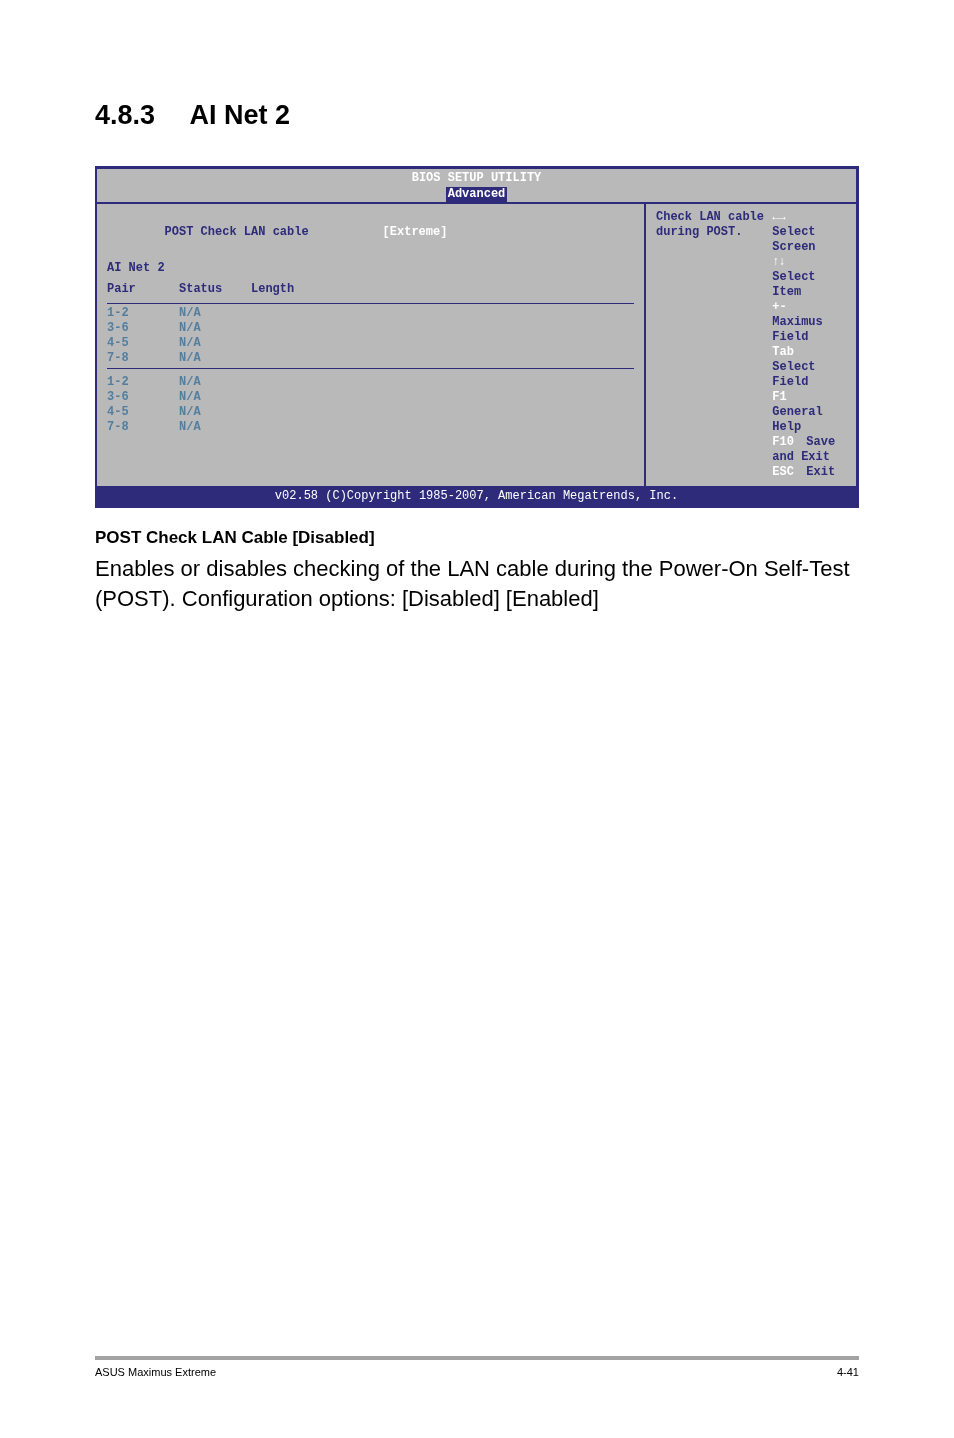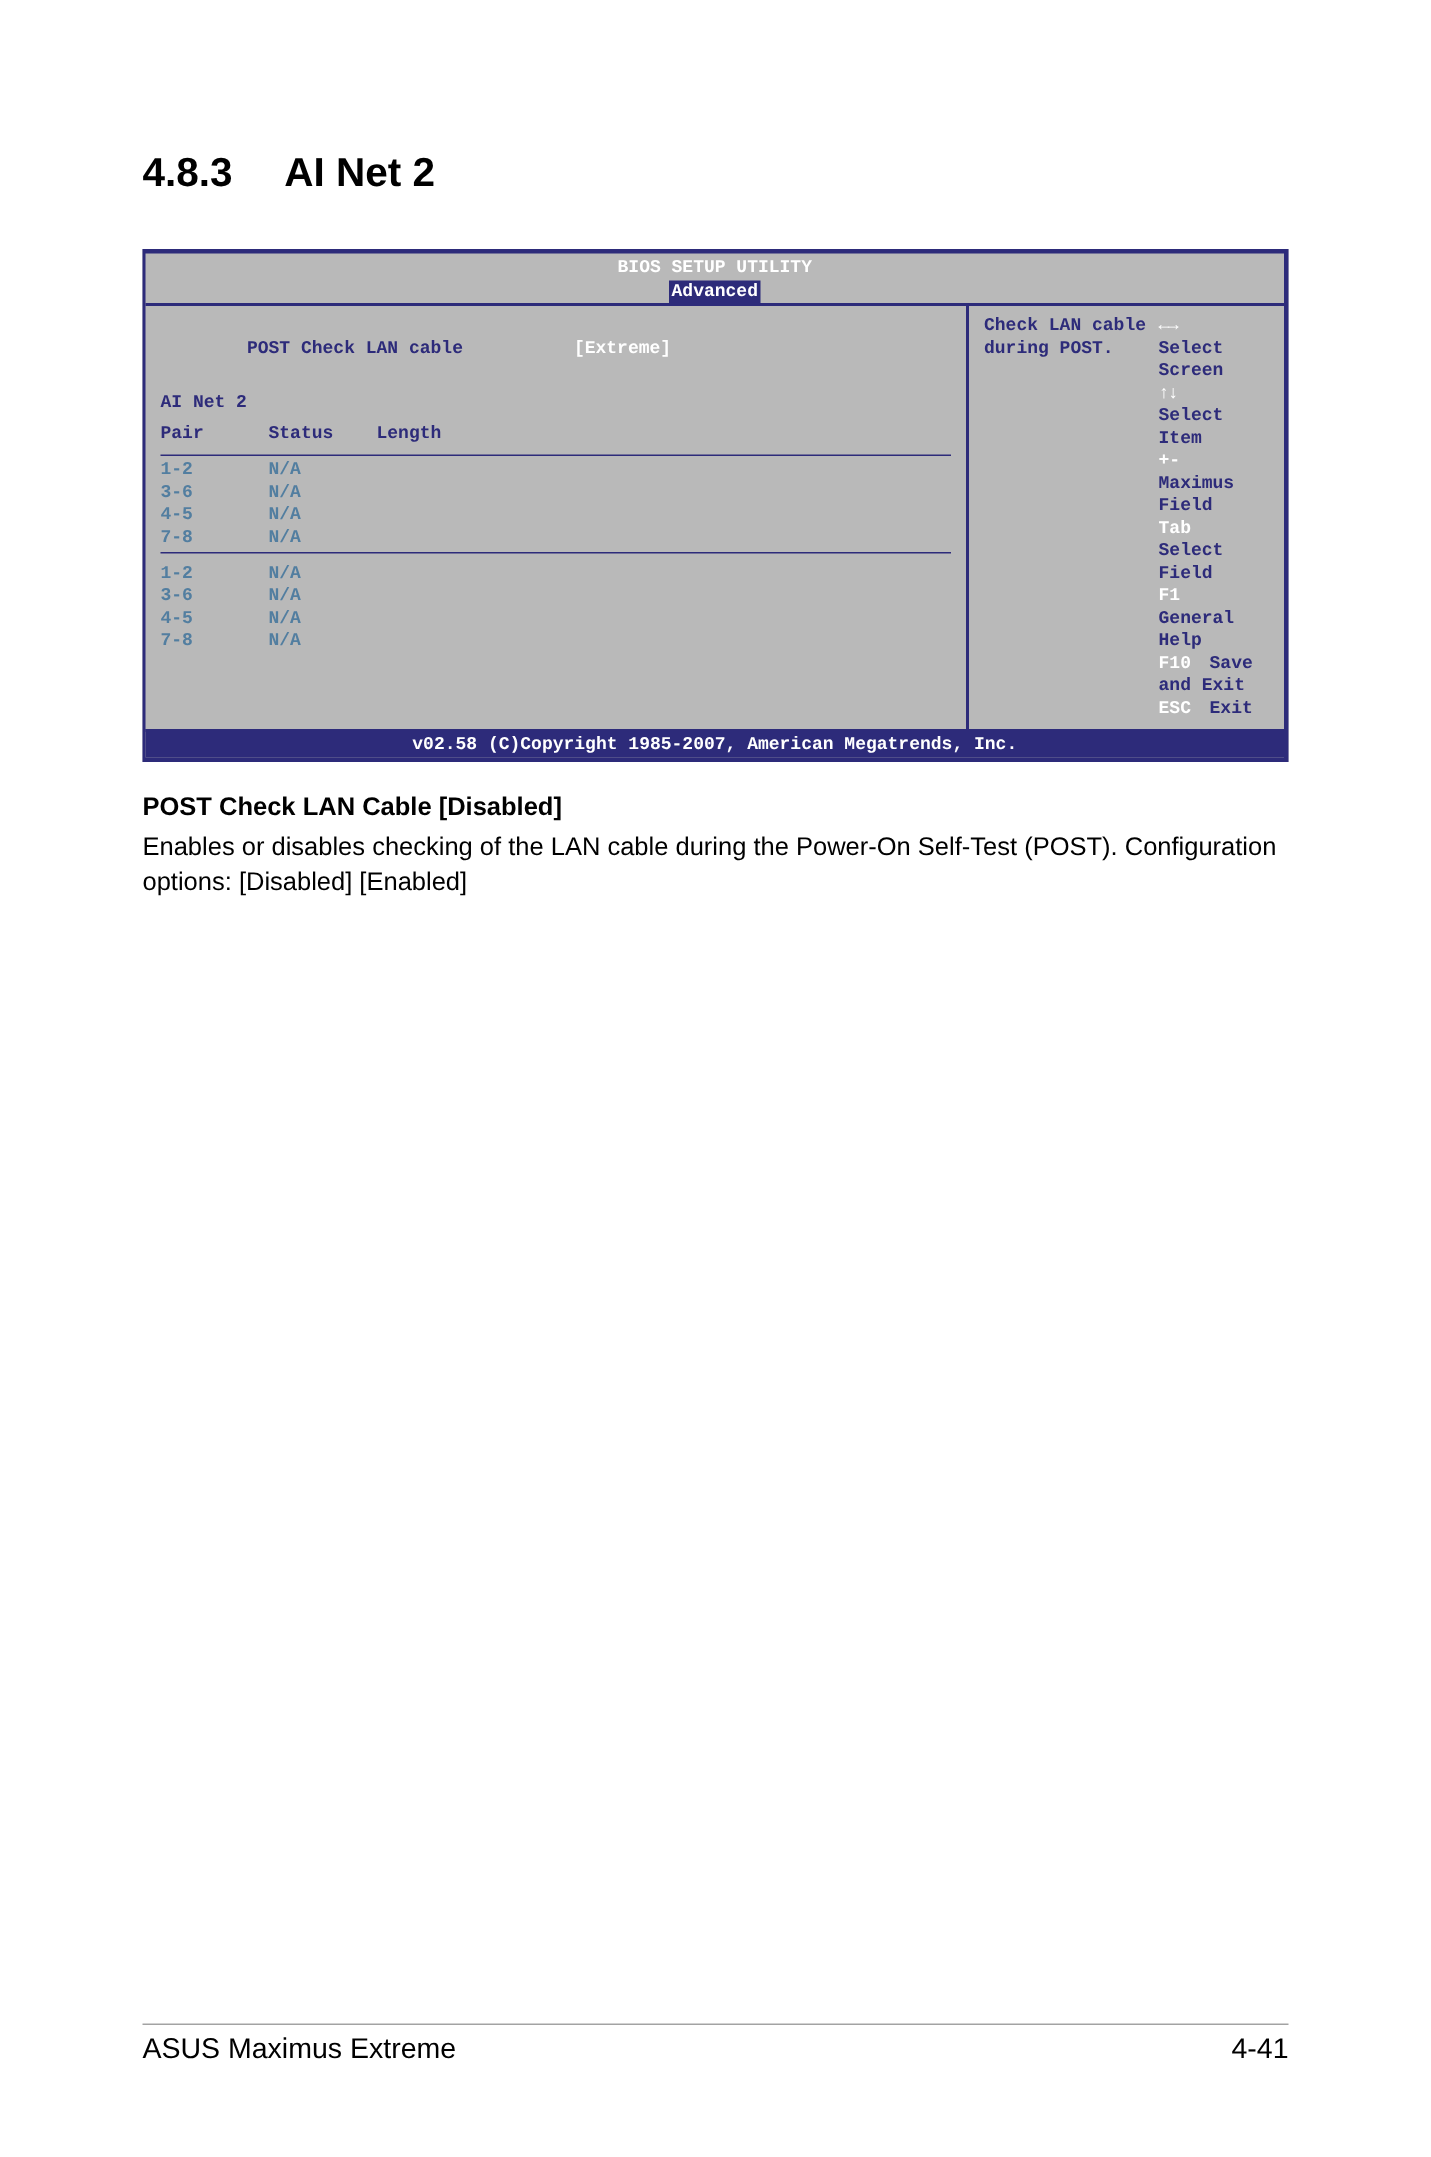--- a/index.html
+++ b/index.html
@@ -96,41 +96,41 @@
     }
     .key-col { color: #ffffff; display: inline-block; width: 34px; }
     .key-desc { color: #2d2b7a; }
     .arrows-lr { letter-spacing: -1px; }
     .arrows-ud { letter-spacing: -1px; }
     .bios-footer {
       border-top: 2px solid #2d2b7a;
       background: #2d2b7a;
       color: #fff;
       text-align: center;
-      font-weight: bold;
+      font-weight: normal;
       padding: 1px 0;
     }
     .subheading {
       font-size: 17px;
       font-weight: bold;
       margin-top: 20px;
       margin-bottom: 6px;
     }
     .bodytext {
-      font-size: 17px;
+      font-size: 22px;
       line-height: 1.35;
     }
     .page-footer {
       position: absolute;
       bottom: 60px;
       left: 95px;
       right: 95px;
-      border-top: 1px solid #a3a3a3;
+      border-top: 4px solid #a3a3a3;
       padding-top: 6px;
-      font-size: 19px;
+      font-size: 11px;
       display: flex;
       justify-content: space-between;
     }
   </style>
 </head>
 <body>
 
 <div class="section-heading">
   <span class="section-num">4.8.3</span>
   <span>AI Net 2</span>

